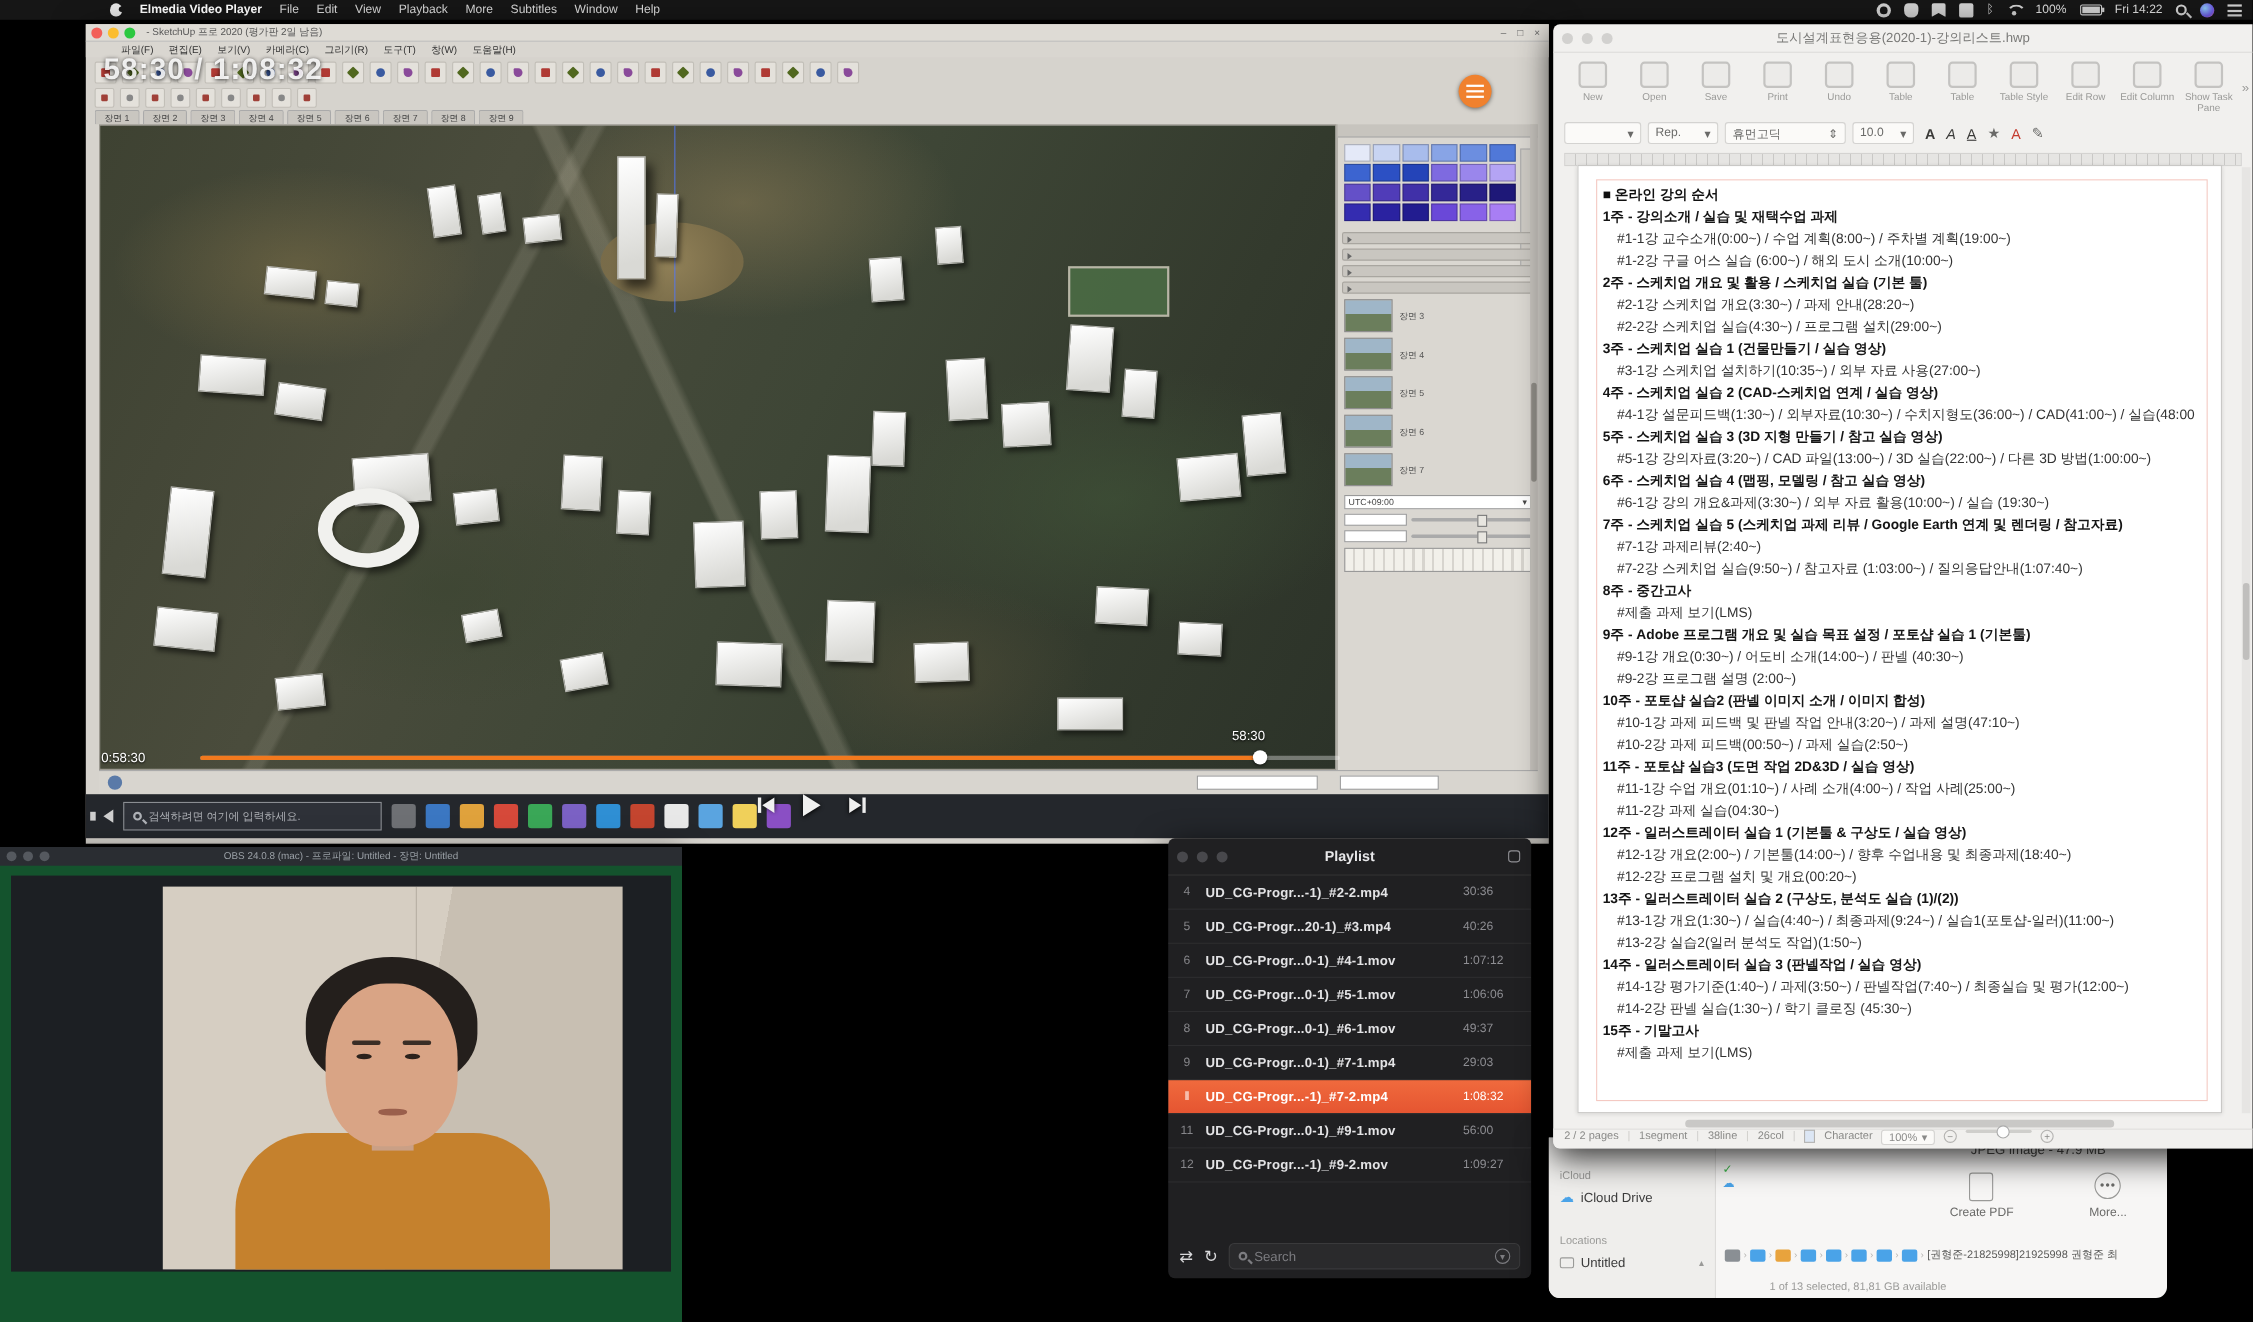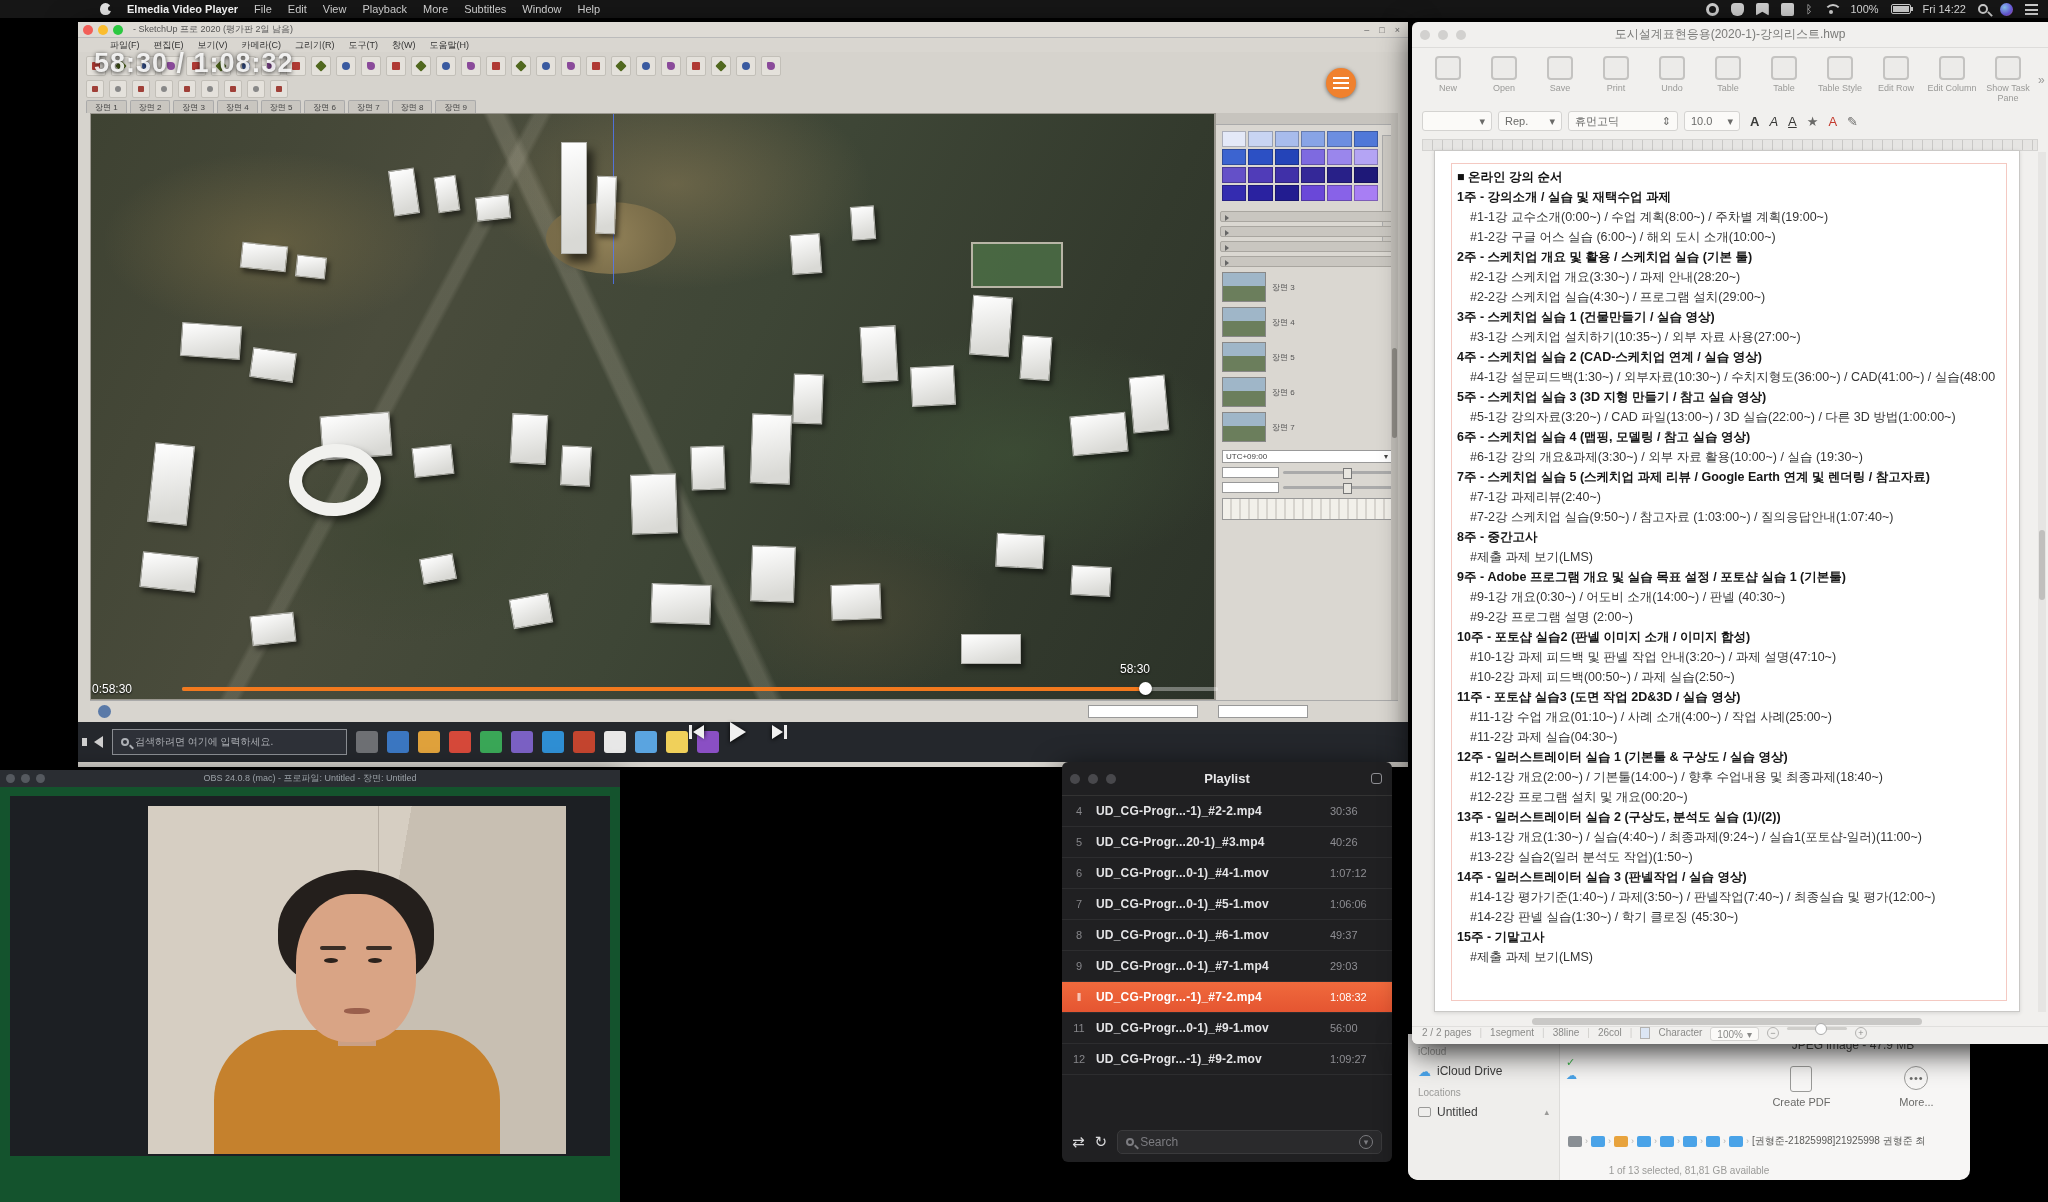--- a/index.html
+++ b/index.html
@@ -184,21 +184,21 @@
   #hwp-status { position:absolute; left:0; bottom:0; width:100%; height:18px; display:flex; align-items:flex-start; gap:8px; padding:0 10px; font-size:10px; color:#8a8a88; background:#f1f0ee; border-top:1px solid #e0dfdd; }
   .sep { color:#cfcecb; }
   .zoom-pill { border:1px solid #d4d3d1; background:#fbfaf8; border-radius:3px; padding:0 6px; height:14px; display:flex; align-items:center; gap:4px; }
   .circ { width:12px; height:12px; border:1px solid #b4b3b1; border-radius:50%; text-align:center; line-height:10px; font-size:9px; }
   .zslider { width:60px; height:3px; background:#cfcecb; border-radius:2px; position:relative; }
   .zslider::after { content:""; position:absolute; left:46%; top:-4px; width:10px; height:10px; border-radius:50%; background:#fdfdfd; border:1px solid #aaa; }
 
   
   #finder { left:1408px; top:1034px; width:562px; height:146px; background:#f7f6f5; border-radius:0 0 10px 10px; box-shadow:0 10px 30px rgba(0,0,0,.8); overflow:hidden; }
   #fd-side { position:absolute; left:0; top:0; width:152px; height:100%; background:#efeeec; border-right:1px solid #dddcda; padding:6px 10px; font-size:12px; color:#3c3c3c; }
-  .fd-h { font-size:10px; color:#9a9a98; margin:6px 0 4px 0; }
+  .fd-h { font-size:10px; color:#9a9a98; margin:24px 0 4px 0; }
   .fd-item { display:flex; gap:6px; align-items:center; height:20px; }
   .fd-item .cl { color:#4aa3e8; font-size:13px; }
   .fd-item .hd { width:13px; height:10px; border:1.5px solid #9a9a98; border-radius:2px; }
   .fd-item .ej { margin-left:auto; color:#9a9a98; font-size:9px; }
   #fd-sync { position:absolute; left:158px; top:22px; font-size:11px; }
   #fd-sync .ok { color:#3cb54a; }
   #fd-sync .cl2 { color:#4aa3e8; }
   #fd-main { position:absolute; left:330px; top:4px; width:230px; text-align:center; font-size:12px; color:#4a4a48; }
   #fd-actions { display:flex; justify-content:space-around; margin-top:14px; color:#6a6a68; font-size:11px; }
   .fd-act .ic2 { width:22px; height:26px; border:1.5px solid #9a9a98; border-radius:3px; margin:0 auto 4px auto; position:relative; }

